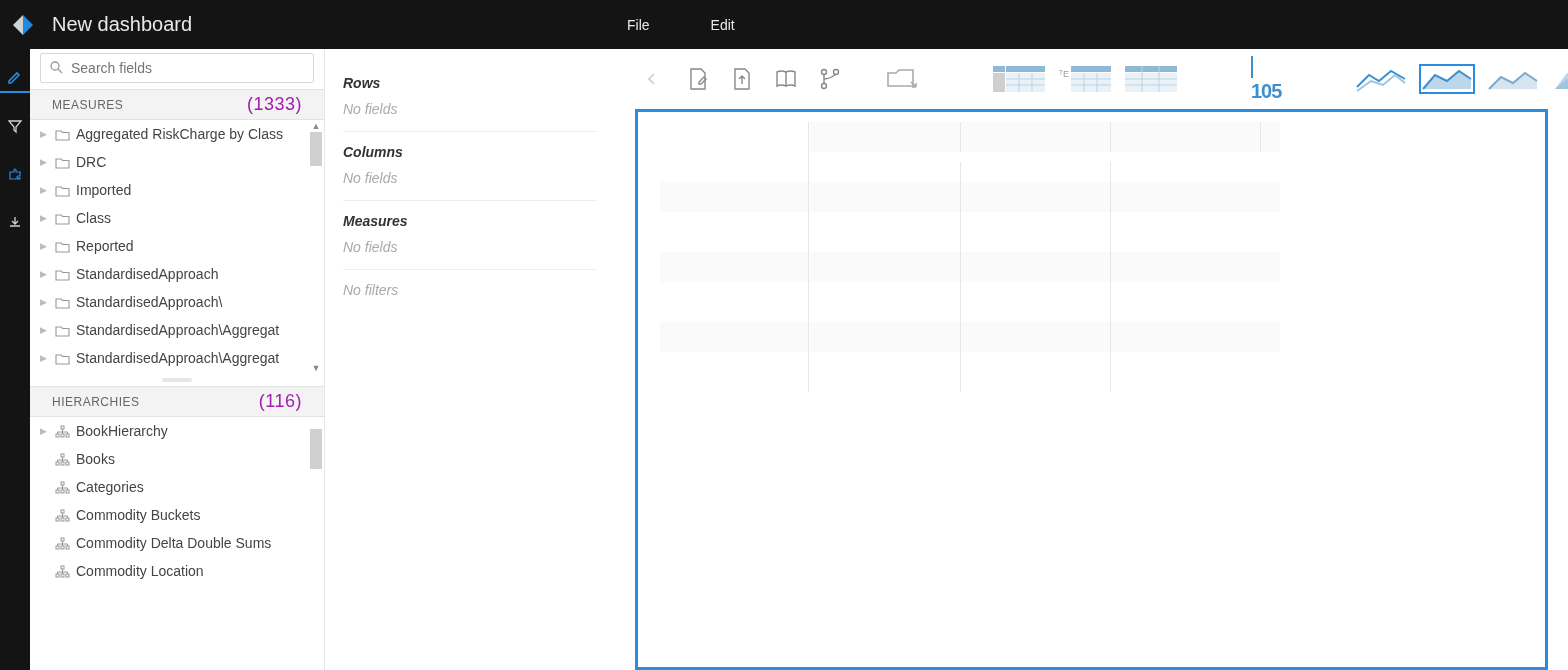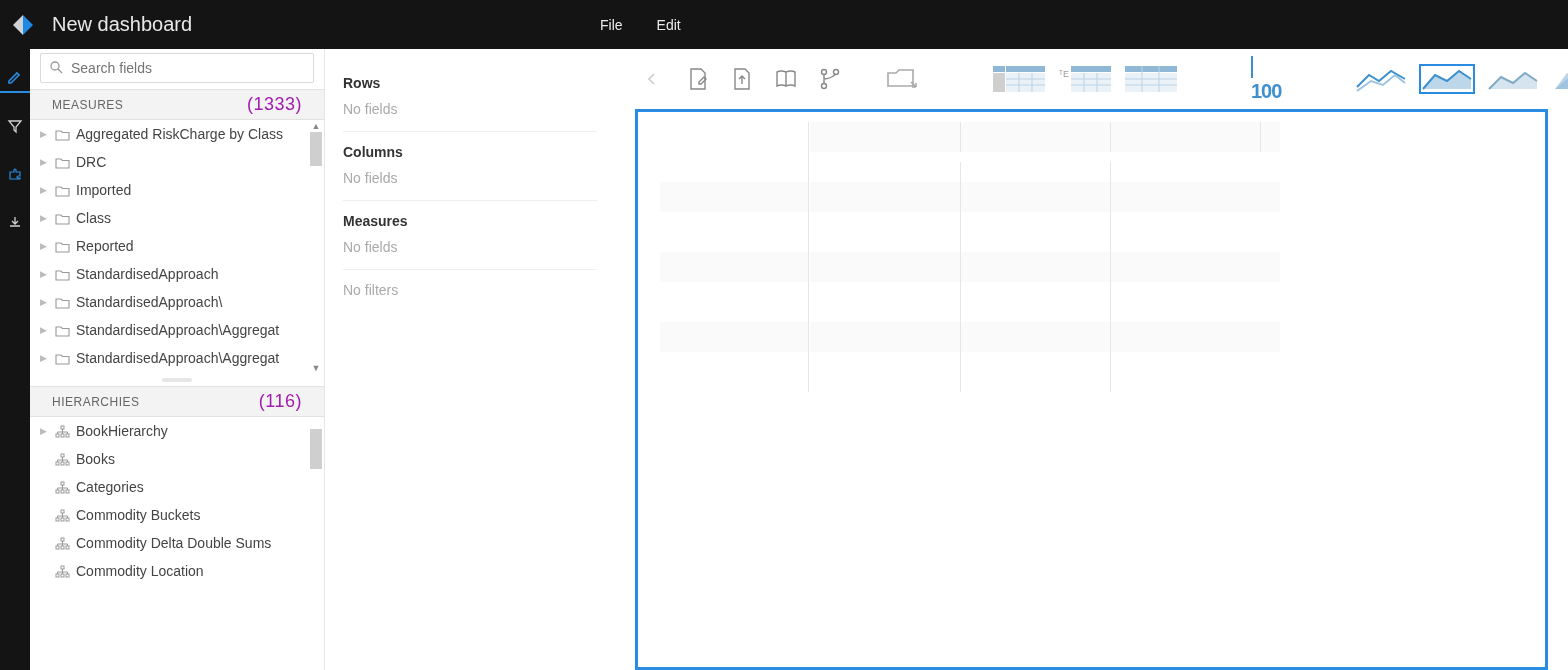--- a/index.html
+++ b/index.html
@@ -3,21 +3,21 @@
 <meta charset="utf-8">
 <style>
 * { margin: 0; padding: 0; box-sizing: border-box; }
 html, body { width: 1568px; height: 670px; font-family: Arial, Helvetica, sans-serif; font-size: 14px; color: #333; background: #fff; overflow: hidden; }
 
 
 .topbar { height: 49px; background: #141414; display: flex; align-items: center; color: #eee; }
 .topbar .logo { width: 30px; margin-left: 8px; display: flex; align-items: center; justify-content: center; }
 .topbar .title { margin-left: 14px; font-size: 20px; color: #e8e8e8; font-weight: 400; }
 .topbar .menus { margin-left: auto; margin-right: auto; position: absolute; left: 600px; display: flex; gap: 34px;}
-.topbar .menus span { color: #eaeaea; font-size: 14px; cursor: pointer; }
+.topbar .menus span { color: #eaeaea; font-size: 14px; cursor: pointer; margin-left: 27px; }
 
 
 .rail { position: absolute; top: 49px; left: 0; width: 30px; height: calc(100% - 49px); background: #141414; display: flex; flex-direction: column; align-items: center; padding-top: 14px; gap: 18px; }
 .rail .rail-item { width: 30px; height: 30px; display: flex; align-items: center; justify-content: center; cursor: pointer; }
 
 
 .fields-panel { position: absolute; top: 49px; left: 30px; width: 295px; height: calc(100% - 49px); background: #fff; border-right: 1px solid #e6e6e6; }
 .cube-select { margin: 10px 10px 6px 10px; height: 30px; border: 1px solid #d9d9d9; border-radius: 2px; display: flex; align-items: center; padding: 0 10px; color: #444; justify-content: space-between; cursor: pointer; }
 .cube-select .chev { color: #bbb; }
 .search-fields { margin: 4px 10px 6px 10px; height: 30px; border: 1px solid #d9d9d9; border-radius: 2px; display: flex; align-items: center; padding: 0 8px; color: #888; gap: 8px; }
@@ -38,21 +38,21 @@
 
 .tree2 { position: relative; height: 190px; overflow: hidden; }
 .tree2 .row { height: 28px; display: flex; align-items: center; padding-left: 10px; gap: 6px; color: #444; font-size: 14px; white-space: nowrap; }
 .tree2 .row .tri { width: 8px; color: #bbb; font-size: 9px; display: inline-block; }
 .tree2 .row .hiericon { width: 16px; color: #888; display: inline-flex; align-items:center; justify-content:center;}
 .tree2 .scrollbar { position: absolute; right: 2px; top: 0; width: 12px; height: 100%; }
 .tree2 .scroll-thumb { position: absolute; right: 0; width: 12px; background: #cfcfcf; }
 
 
 .dropzones { position: absolute; top: 49px; left: 325px; width: 290px; height: calc(100% - 49px); background: #fff; padding: 14px 18px 0 18px; }
-.dropzones .dz { padding: 12px 0 14px 0; border-bottom: 1px solid #eee; }
+.dropzones .dz { padding: 12px 0 14px 0; border-bottom: 1px solid #eee; font-style: italic; }
 .dropzones .dz-title { font-weight: 600; color: #333; margin-bottom: 10px; font-size: 14px; display:flex; justify-content: space-between; align-items:center;}
 .dropzones .dz-empty { color: #aaa; font-size: 14px; }
 .dropzones .plus { color: #777; font-size: 18px; font-weight: 300; cursor:pointer;}
 
 
 .canvas { position: absolute; top: 49px; left: 615px; right: 0; height: calc(100% - 49px); background: #fff; }
 .toolbar { height: 60px; display: flex; align-items: center; gap: 22px; padding-left: 30px; }
 .toolbar .grp { display: flex; align-items: center; gap: 10px; }
 .toolbar .sep { width: 1px; height: 40px; background: #eee; margin: 0 14px; }
 .toolbar .tbtn { width: 34px; height: 34px; display:flex; align-items:center; justify-content:center; cursor:pointer; color:#888; }
@@ -404,21 +404,21 @@
           <rect x="0" y="0" width="52" height="6" fill="#8fb8d6"></rect>
           <rect x="0" y="7" width="52" height="19" fill="#eaf2f8"></rect>
           <path d="M0 13 h52 M0 19 h52 M17 0 v26 M34 0 v26" stroke="#b9d3e6" stroke-width="1"></path>
         </svg>
       </div>
     </div>
 
     <div class="sep"></div>
 
     <div class="tbtn" style="width:48px;">
-      <span class="t123"><span class="bar"></span><span>100</span></span>
+      <span class="t123"><span class="bar"></span><span>105</span></span>
     </div>
 
     <div class="sep"></div>
 
     <div class="grp">
       <div class="bigbtn">
         <svg width="52" height="28" viewBox="0 0 52 28">
             <path d="M2 22 L14 10 L24 16 L36 6 L50 14" stroke="#3d8fcd" stroke-width="2" fill="none"></path>
             <path d="M2 26 L16 16 L28 20 L40 10 L50 18" stroke="#9cc3e0" stroke-width="2" fill="none"></path>
           </svg>

